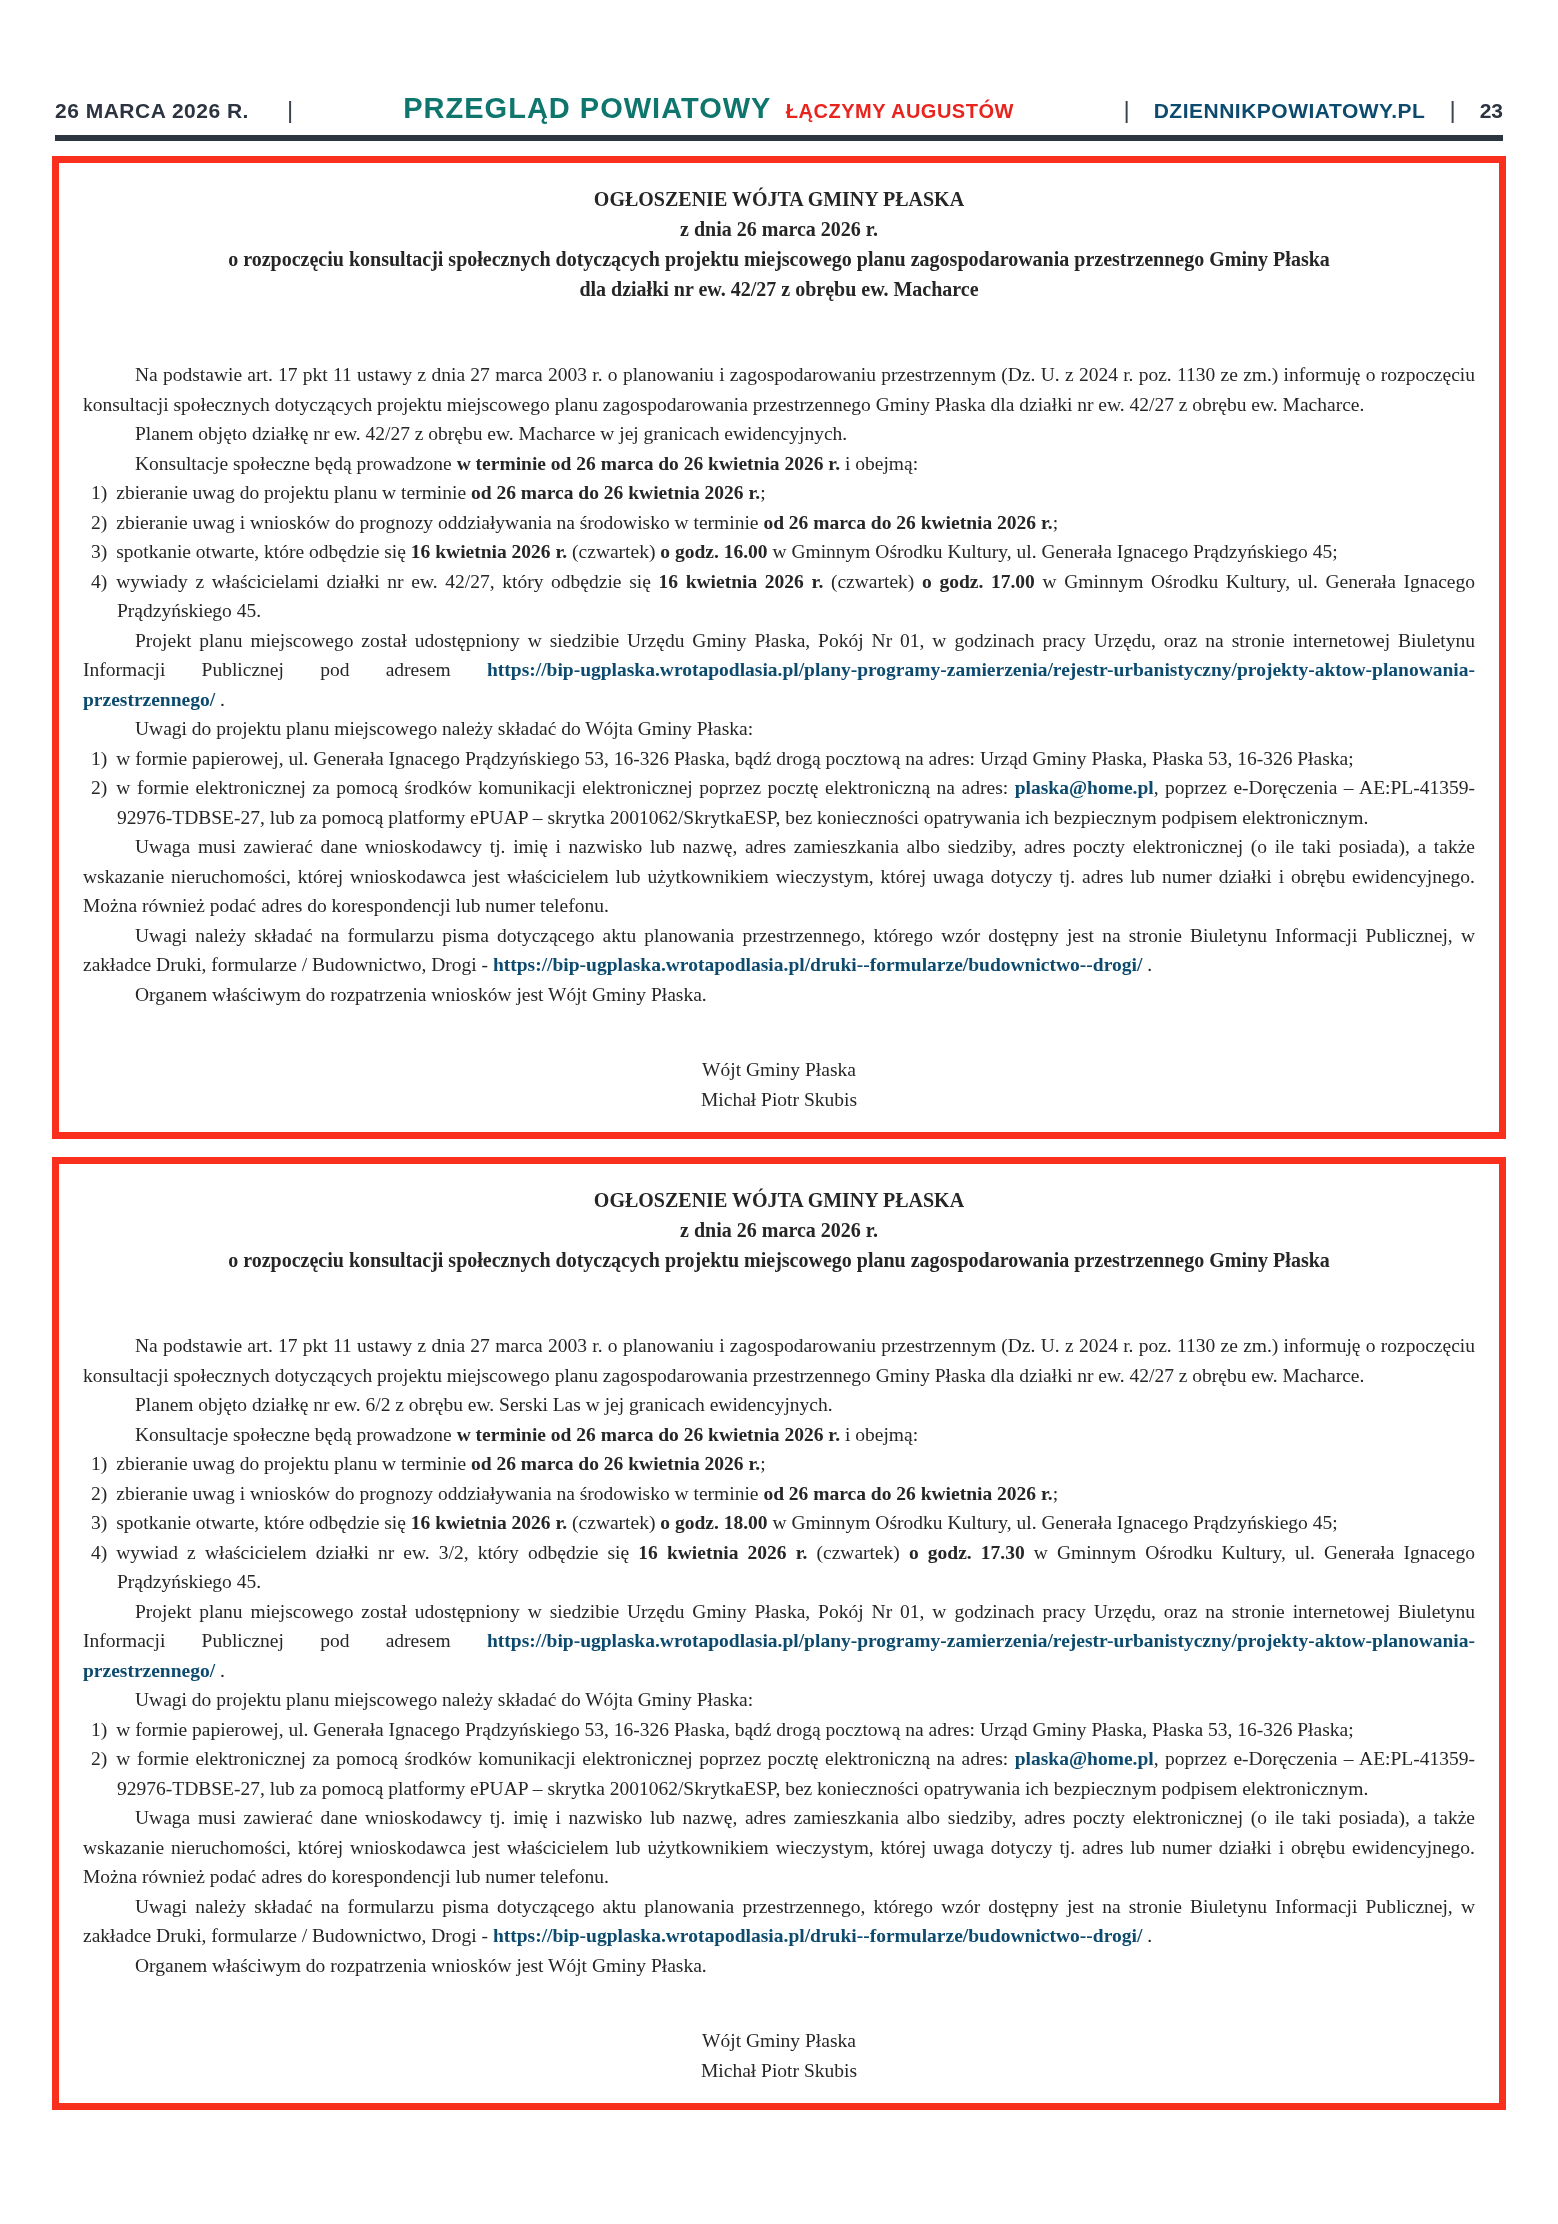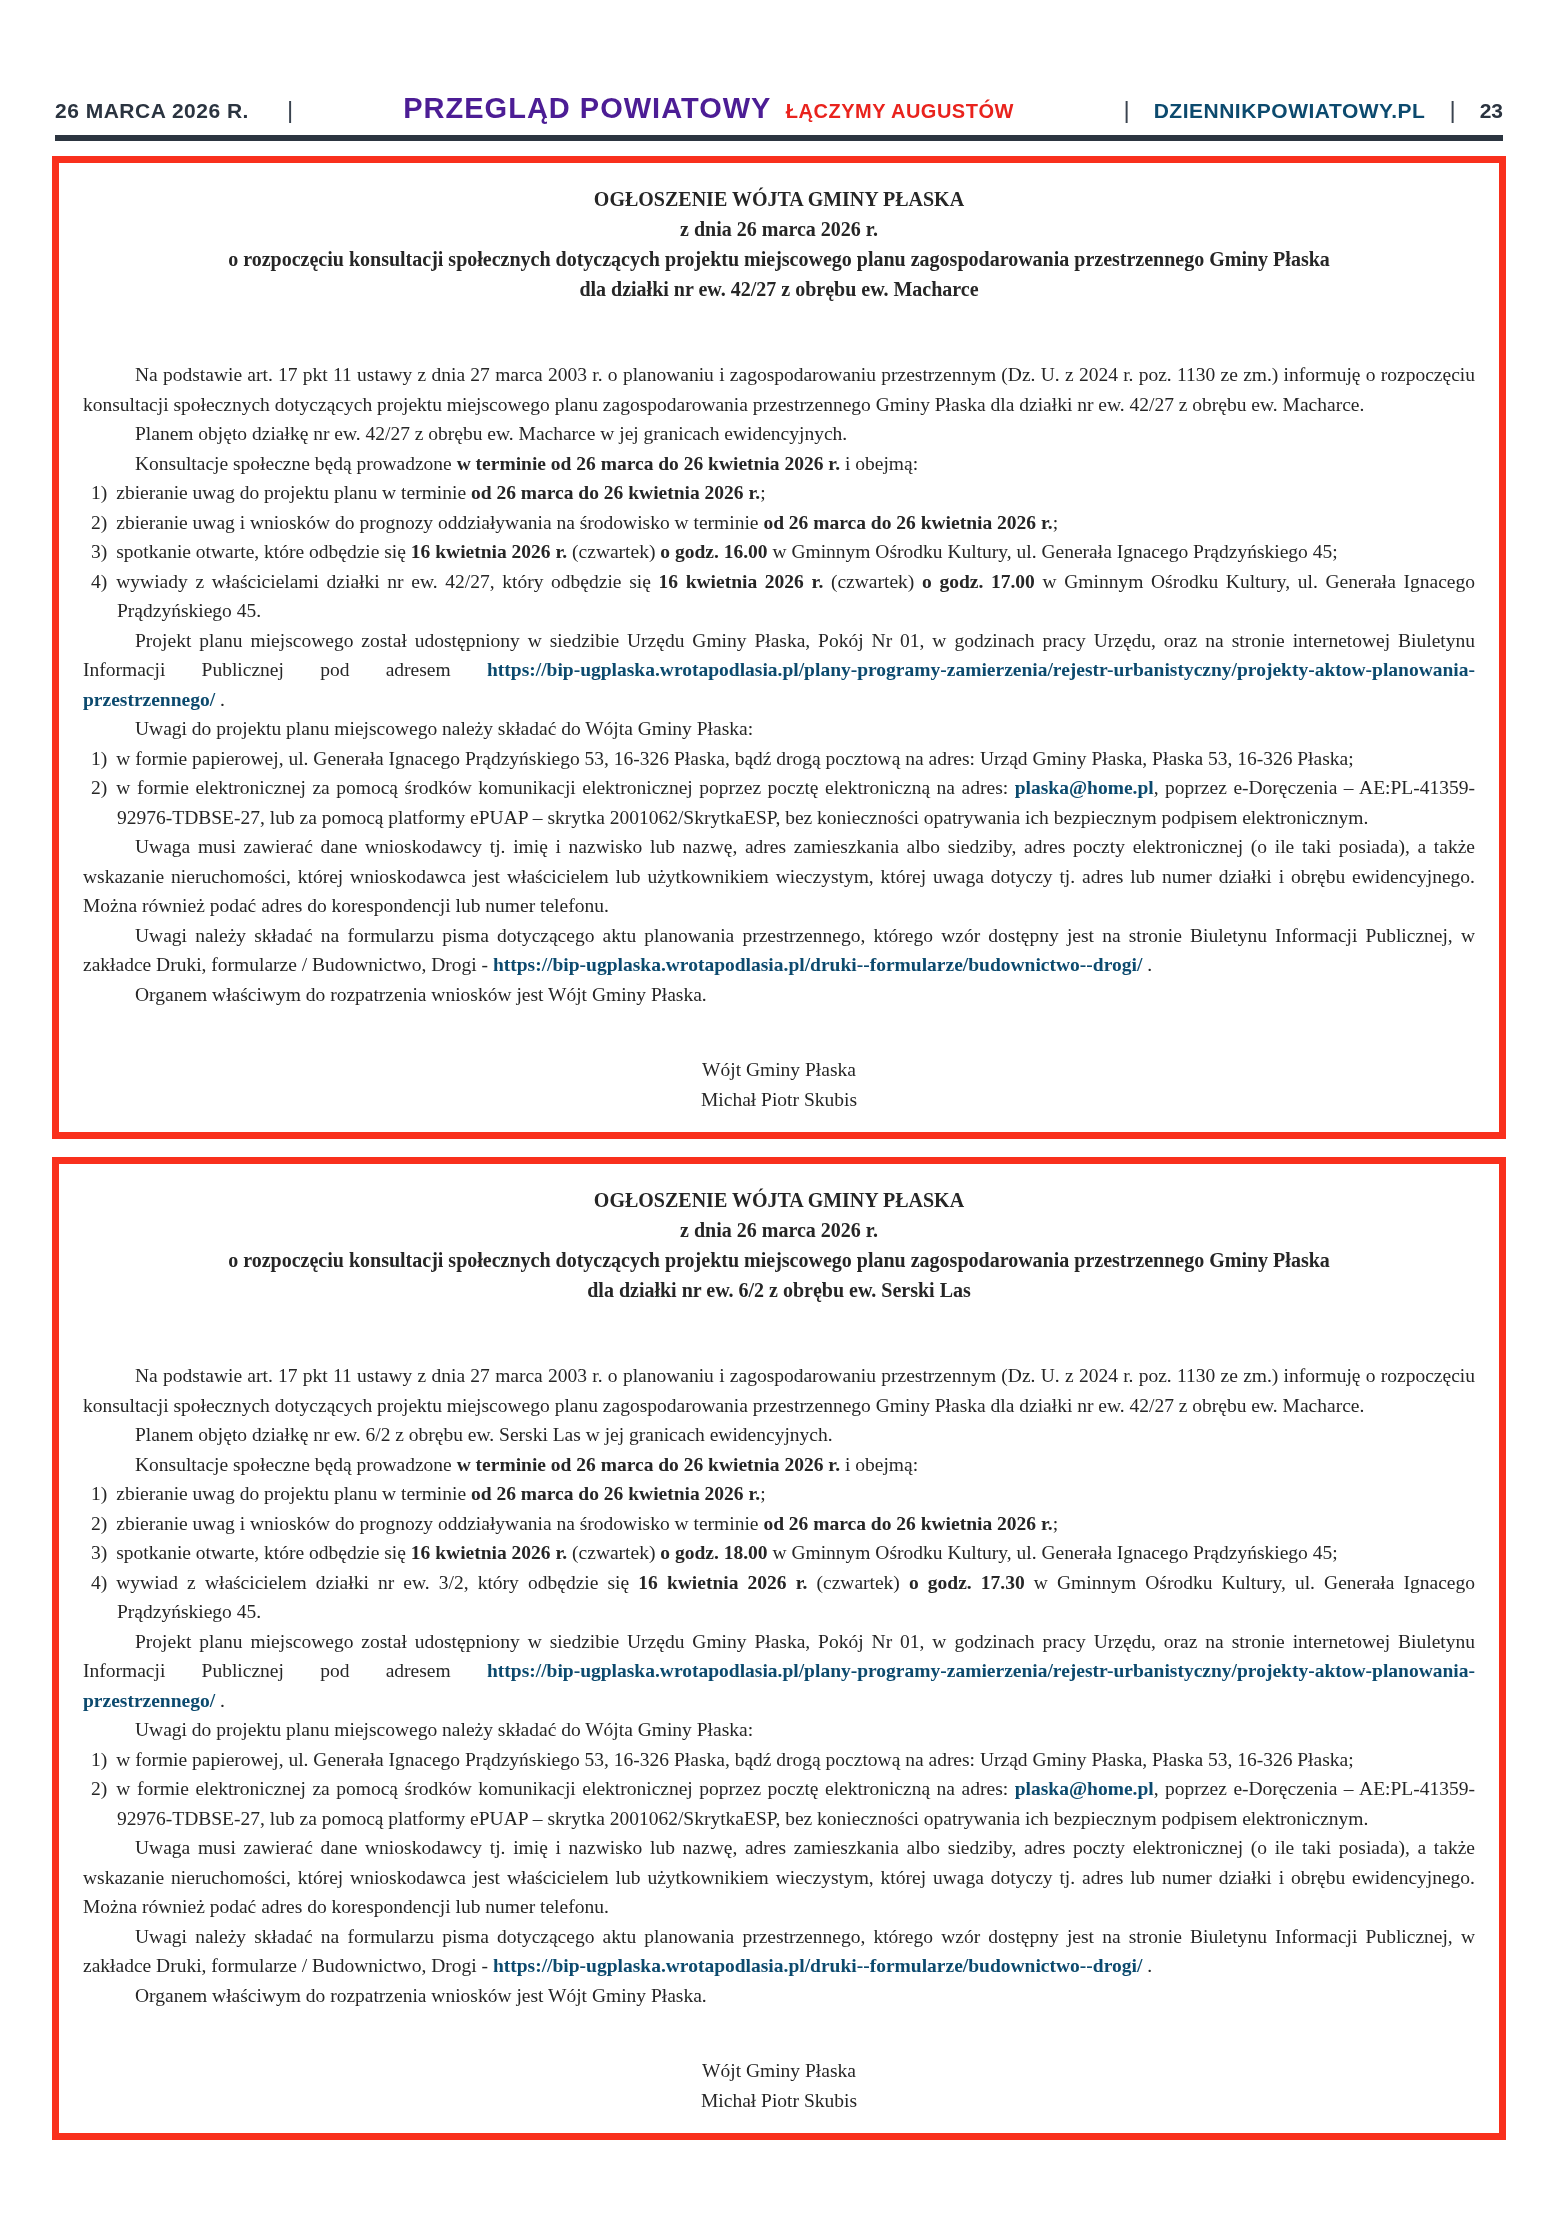--- a/index.html
+++ b/index.html
@@ -7,21 +7,21 @@
     position:relative; width:1558px; height:2224px; margin:0 auto;
     background:#ffffff; font-family:"Liberation Serif", serif; overflow:hidden;
   }
   
   .masthead {
     display:flex; align-items:baseline; margin:0 55px; padding-top:92px;
     font-family:"Liberation Sans", sans-serif; font-weight:bold; color:#2b3440;
   }
   .mh-left { display:flex; align-items:baseline; gap:38px; font-size:21px; letter-spacing:0.5px; white-space:nowrap; }
   .mh-center { flex:1; text-align:center; white-space:nowrap; }
-  .brand-main { font-size:29px; letter-spacing:1px; color:#4c1d95;margin-top:20px; }
+  .brand-main { font-size:29px; letter-spacing:1px; color:#0f766e;margin-top:20px; }
   .brand-tag  { font-size:20px; letter-spacing:0.5px; color:#e9231d; margin-left:10px; }
   .mh-right { display:flex; align-items:baseline; gap:24px; font-size:21px; white-space:nowrap; }
   .site { color:#0c4a6e; letter-spacing:0.5px; cursor:pointer; }
   .sep { font-weight:normal; color:#3a434f; font-size:24px; }
   .rule { height:6px; background:#2c3540; margin:10px 55px 0; }
   
   .notice {
     margin:15px 52px 0; border:7px solid #f9301d; background:#ffffff;
     padding:21px 24px 18px; color:#262626;
   }
@@ -86,21 +86,20 @@
       <div>Wójt Gminy Płaska</div>
       <div>Michał Piotr Skubis</div>
     </div>
   </section>
 
   <section class="notice">
     <div class="title">
       <div>OGŁOSZENIE WÓJTA GMINY PŁASKA</div>
       <div>z dnia 26 marca 2026 r.</div>
       <div>o rozpoczęciu konsultacji społecznych dotyczących projektu miejscowego planu zagospodarowania przestrzennego Gminy Płaska</div>
-      <div>dla działki nr ew. 6/2 z obrębu ew. Serski Las</div>
     </div>
     <div class="nbody">
         <p class="p"><span>Na podstawie art. 17 pkt 11 ustawy z dnia 27 marca 2003 r. o planowaniu i zagospodarowaniu przestrzennym (Dz. U. z 2024 r. poz. 1130 ze zm.) informuję o rozpoczęciu konsultacji społecznych dotyczących projektu miejscowego planu zagospodarowania przestrzennego Gminy Płaska dla działki nr ew. 42/27 z obrębu ew. Macharce.</span></p>
         <p class="p"><span>Planem objęto działkę nr ew. 6/2 z obrębu ew. Serski Las w jej granicach ewidencyjnych.</span></p>
         <p class="p"><span>Konsultacje społeczne będą prowadzone </span><span class="b">w terminie od 26 marca do 26 kwietnia 2026 r.</span><span> i obejmą:</span></p>
         <p class="li"><span class="num">1)</span><span>zbieranie uwag do projektu planu w terminie </span><span class="b">od 26 marca do 26 kwietnia 2026 r.</span><span>;</span></p>
         <p class="li"><span class="num">2)</span><span>zbieranie uwag i wniosków do prognozy oddziaływania na środowisko w terminie </span><span class="b">od 26 marca do 26 kwietnia 2026 r.</span><span>;</span></p>
         <p class="li"><span class="num">3)</span><span>spotkanie otwarte, które odbędzie się </span><span class="b">16 kwietnia 2026 r.</span><span> (czwartek) </span><span class="b">o godz. 18.00</span><span> w Gminnym Ośrodku Kultury, ul. Generała Ignacego Prądzyńskiego 45;</span></p>
         <p class="li"><span class="num">4)</span><span>wywiad z właścicielem działki nr ew. 3/2, który odbędzie się </span><span class="b">16 kwietnia 2026 r.</span><span> (czwartek) </span><span class="b">o godz. 17.30</span><span> w Gminnym Ośrodku Kultury, ul. Generała Ignacego Prądzyńskiego 45.</span></p>
         <p class="p"><span>Projekt planu miejscowego został udostępniony w siedzibie Urzędu Gminy Płaska, Pokój Nr 01, w godzinach pracy Urzędu, oraz na stronie internetowej Biuletynu Informacji Publicznej pod adresem </span><a class="lnk">https://bip-ugplaska.wrotapodlasia.pl/plany-programy-zamierzenia/rejestr-urbanistyczny/projekty-aktow-planowania-przestrzennego/</a><span> .</span></p>

